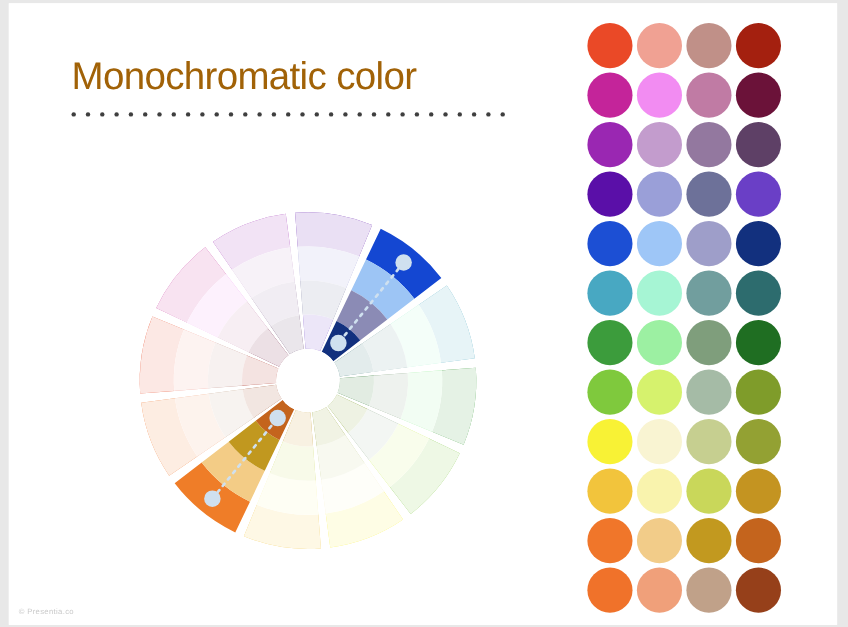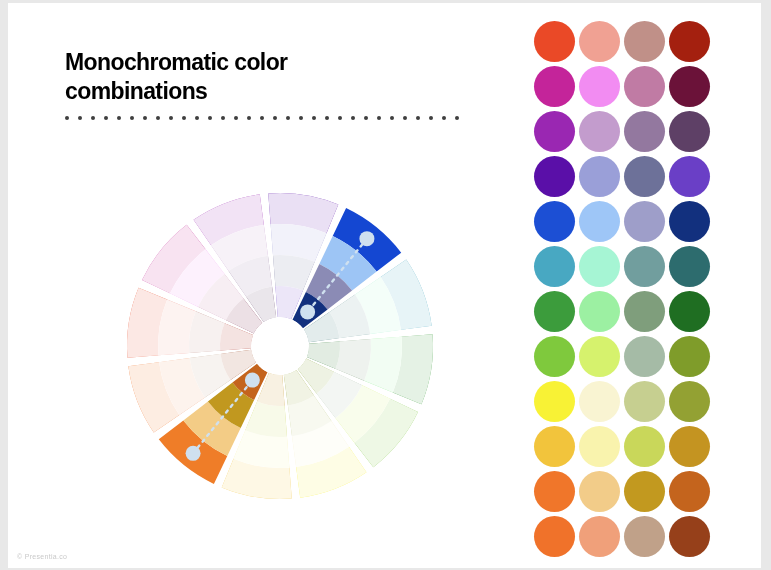--- a/index.html
+++ b/index.html
@@ -35,24 +35,24 @@
   }
 
   
   .title-block {
     position: absolute;
     left: 57px;
     top: 45px;
     width: 420px;
   }
   .title {
-    font-size: 23px;
+    font-size: 35px;
     line-height: 1.28;
-    font-weight: bold;
-    color: #000000;
+    font-weight: normal;
+    color: #a16207;
     letter-spacing: -0.6px;
     margin: 0;
   }
   .dot-rule {
     margin-top: 9px;
     display: flex;
     gap: 9px;
     width: 392px;
     flex-wrap: nowrap;
   }
@@ -108,21 +108,20 @@
   <div class="edge edge-top"></div>
   <div class="edge edge-left"></div>
   <div class="edge edge-right"></div>
   <div class="edge edge-bottom"></div>
 
   <div class="slide">
 
     <div class="title-block">
       <h1 class="title">
         <span>Monochromatic color</span><br>
-        <span>combinations</span>
       </h1>
       <div class="dot-rule">
           <i></i>
           <i></i>
           <i></i>
           <i></i>
           <i></i>
           <i></i>
           <i></i>
           <i></i>

